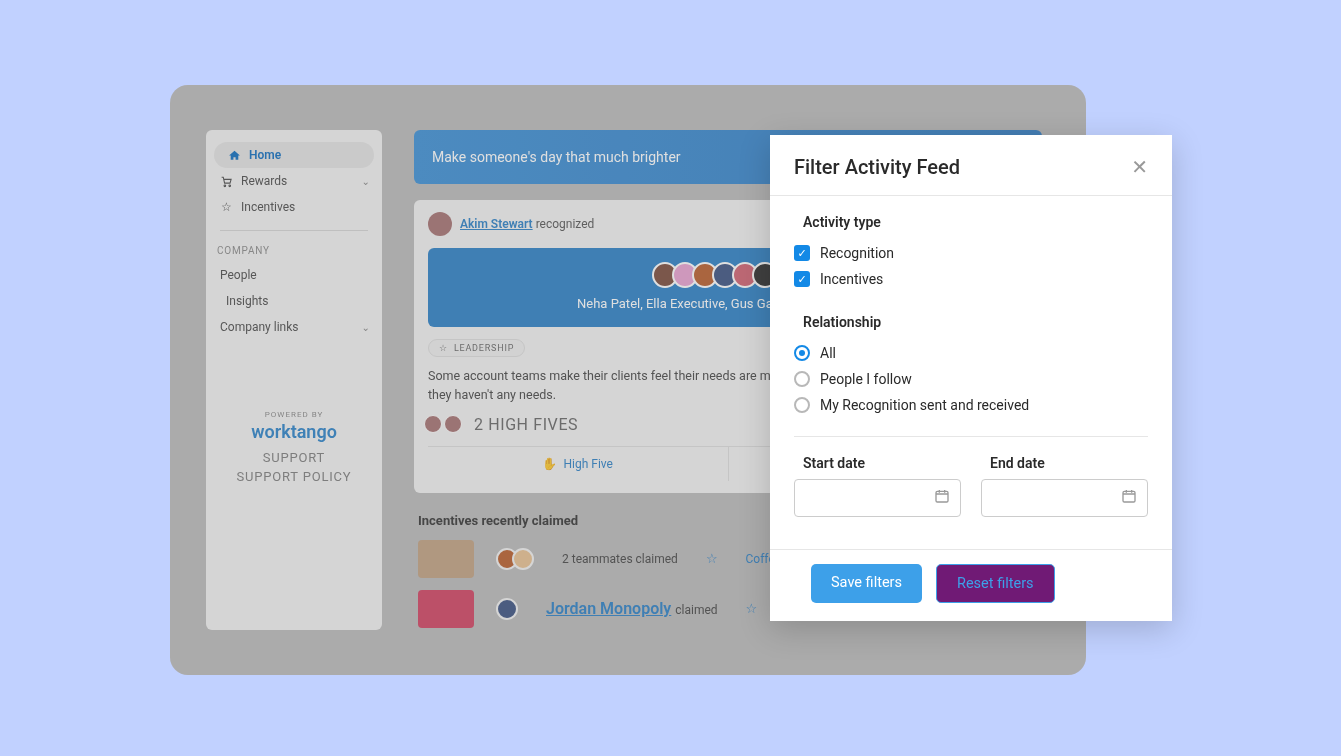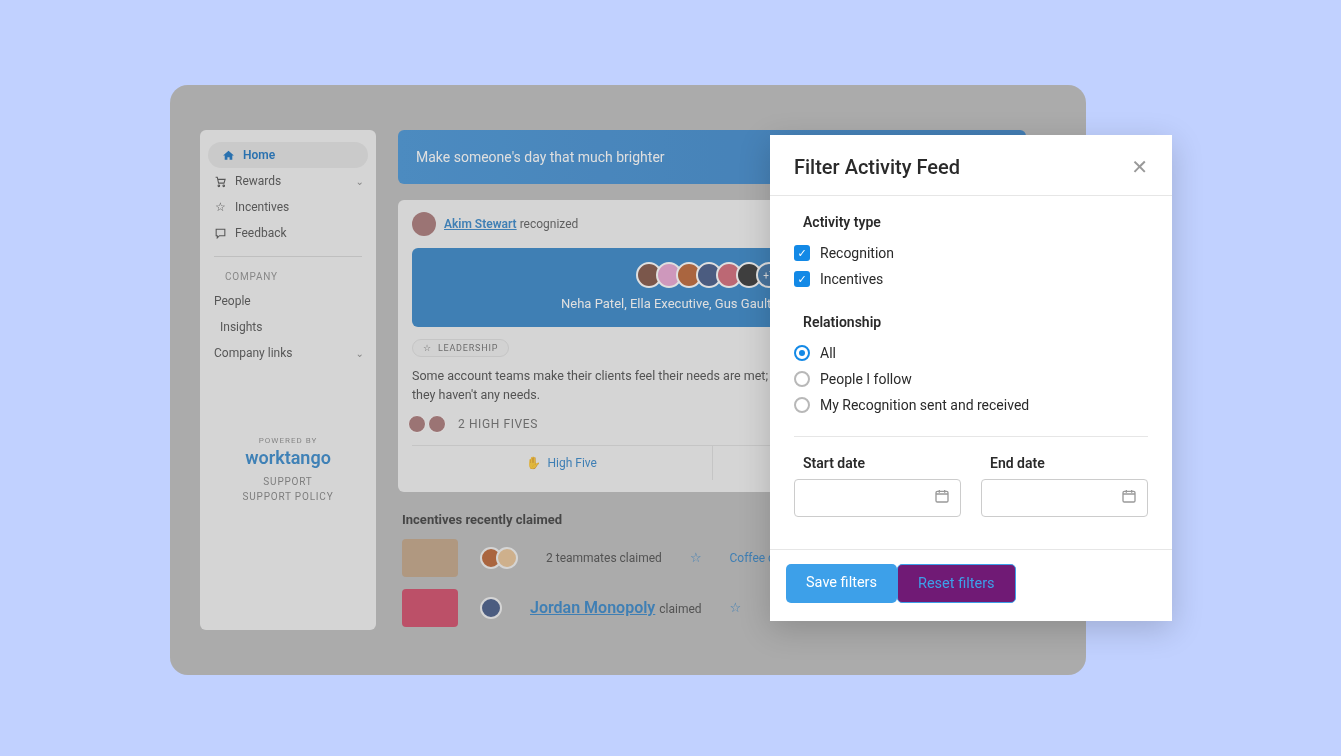--- a/index.html
+++ b/index.html
@@ -24,21 +24,21 @@
   .dim-overlay {
     position: absolute;
     inset: 0;
     background: rgba(128,128,128,0.25);
     z-index: 5;
     pointer-events: none;
   }
   
   .sidebar {
     position: absolute;
-    left: 30px;
+    left: 36px;
     top: 45px;
     width: 176px;
     height: 500px;
     background: #f2f2f2;
     border-radius: 6px;
     padding: 12px 0 0 0;
   }
   .nav-item {
     display: flex;
     align-items: center;
@@ -70,47 +70,47 @@
   }
   .divider {
     height: 1px;
     background: #d5d5d5;
     margin: 10px 14px;
   }
   .section-title {
     font-size: 10px;
     letter-spacing: 0.8px;
     color: #8a8a8a;
-    padding: 4px 25px 6px;
+    padding: 4px 11px 6px;
   }
   .powered-by {
     text-align: center;
     margin-top: 70px;
     font-size: 8px;
     letter-spacing: 1px;
     color: #888;
   }
   .worktango {
     text-align: center;
     font-size: 18px;
     color: #2a82c9;
     font-weight: 600;
     margin-top: 2px;
   }
   .footer-link {
     text-align: center;
-    font-size: 10px;
+    font-size: 13px;
     letter-spacing: 0.8px;
     color: #7d7d7d;
     margin-top: 8px;
   }
   
   .main {
     position: absolute;
-    left: 216px;
+    left: 232px;
     top: 45px;
     width: 640px;
     padding-left: 12px;
   }
   .banner {
     background: linear-gradient(to right, #3b8fd6, #2f7cc4);
     border-radius: 6px;
     padding: 14px 18px;
     display: flex;
     align-items: center;
@@ -171,21 +171,21 @@
     border-radius: 14px;
     padding: 3px 10px;
     font-size: 9px;
     letter-spacing: 0.8px;
     color: #666;
     margin-top: 12px;
   }
   .post-body { font-size: 12.5px; color: #444; margin-top: 10px; line-height: 1.5; }
   .hf-row { display: flex; align-items: center; gap: 6px; margin-top: 10px; }
   .hf-av { width: 18px; height: 18px; border-radius: 50%; background:#a57070; margin-left:-4px; border:1px solid #fff;}
-  .hf-text { font-size: 12px; letter-spacing: 0.6px; color: #666; margin-left: 6px;}
+  .hf-text { font-size: 16px; letter-spacing: 0.6px; color: #666; margin-left: 6px;}
   .action-bar { display: flex; border-top: 1px solid #ddd; margin-top: 12px; }
   .action-btn {
     flex: 1; text-align: center; padding: 10px 0;
     font-size: 12px; color: #2a7fc6; cursor: pointer;
     display:flex; align-items:center; justify-content:center; gap:6px;
     border-right:1px solid #ddd;
   }
   .action-btn:last-child { border-right:none; }
   .incentives-section { margin-top: 20px; padding: 0 4px; }
   .incent-head { display: flex; justify-content: space-between; align-items: baseline; }
@@ -246,22 +246,22 @@
   .modal-hr { border: none; border-top: 1px solid #e6e6e6; margin: 18px 0; }
   .date-row { display: flex; gap: 20px; }
   .date-col { flex: 1; }
   .date-input {
     margin-top: 8px; height: 38px; border: 1px solid #ccc; border-radius: 4px;
     display:flex; align-items:center; justify-content:flex-end; padding:0 10px;
   }
   .cal-icon { color: #999; font-size: 16px; }
   .modal-footer {
     border-top: 1px solid #e6e6e6;
-    padding: 14px 16px 18px;
-    display: flex; 
+    padding: 14px 41px 18px;
+    display: flex; gap: 14px;
   }
   .btn {
     padding: 10px 20px; border-radius: 5px; font-size: 14.5px; cursor: pointer;
   }
   .btn-primary { background: #3da0e9; color: #fff; }
   .btn-outline { background: #701a75; color: #3da0e9; border: 1px solid #3da0e9; }
 </style>
 </head>
 <body>
 
@@ -284,28 +284,20 @@
             <path d="M3 4h3l2.5 11h10l2-7H7"></path>
           </svg>
       </span>
       <span>Rewards</span>
       <span class="chev">⌄</span>
     </div>
     <div class="nav-item">
       <span class="nav-icon">☆</span>
       <span>Incentives</span>
     </div>
-    <div class="nav-item">
-      <span class="nav-icon">
-        <svg width="13" height="13" viewBox="0 0 24 24" fill="none" stroke="currentColor" stroke-width="2">
-            <path d="M4 4h16v12H10l-4 4v-4H4z"></path>
-          </svg>
-      </span>
-      <span>Feedback</span>
-    </div>
     <div class="divider"></div>
     <div class="section-title">COMPANY</div>
     <div class="nav-item" style="padding-left:14px">
       <span>People</span>
     </div>
     <div class="nav-item" style="padding-left:20px">
       <span>Insights</span>
     </div>
     <div class="nav-item" style="padding-left:14px">
       <span>Company links</span>

